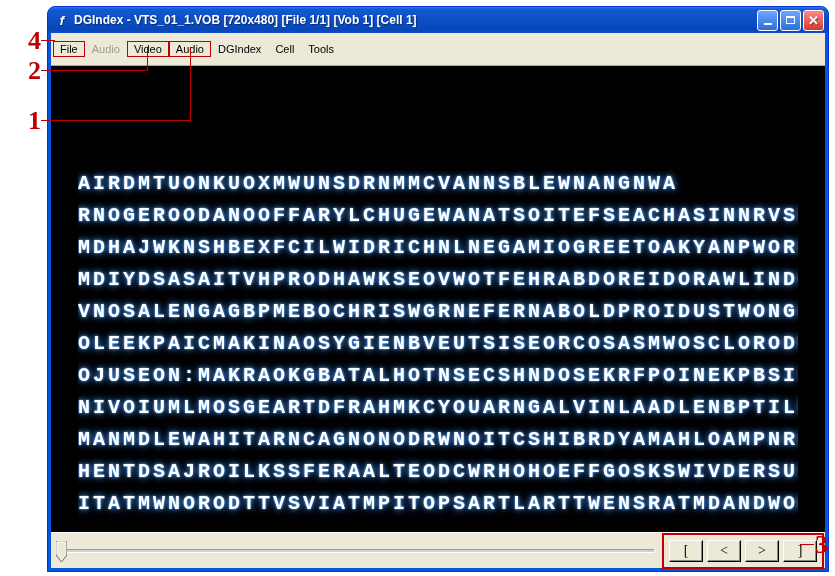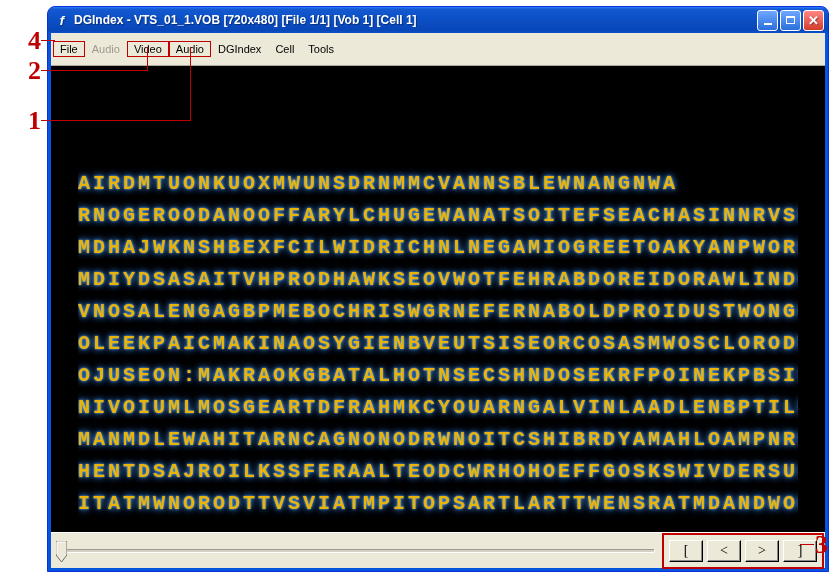--- a/index.html
+++ b/index.html
@@ -123,21 +123,21 @@
     justify-content: center;
     padding-top: 90px;
     overflow: hidden;
   }
   .vline {
     font-family: "Courier New", monospace;
     font-size: 20px;
     font-weight: bold;
     line-height: 32px;
     letter-spacing: 3px;
-    color: #eab308;
+    color: #ffffff;
     text-shadow:
       0 0 6px #4b9fff,
       0 0 2px #7cbfff,
       0 0 12px #1a3f7a;
     white-space: nowrap;
   }
 
   .bottombar {
     height: 36px;
     background: #ece9d8;

